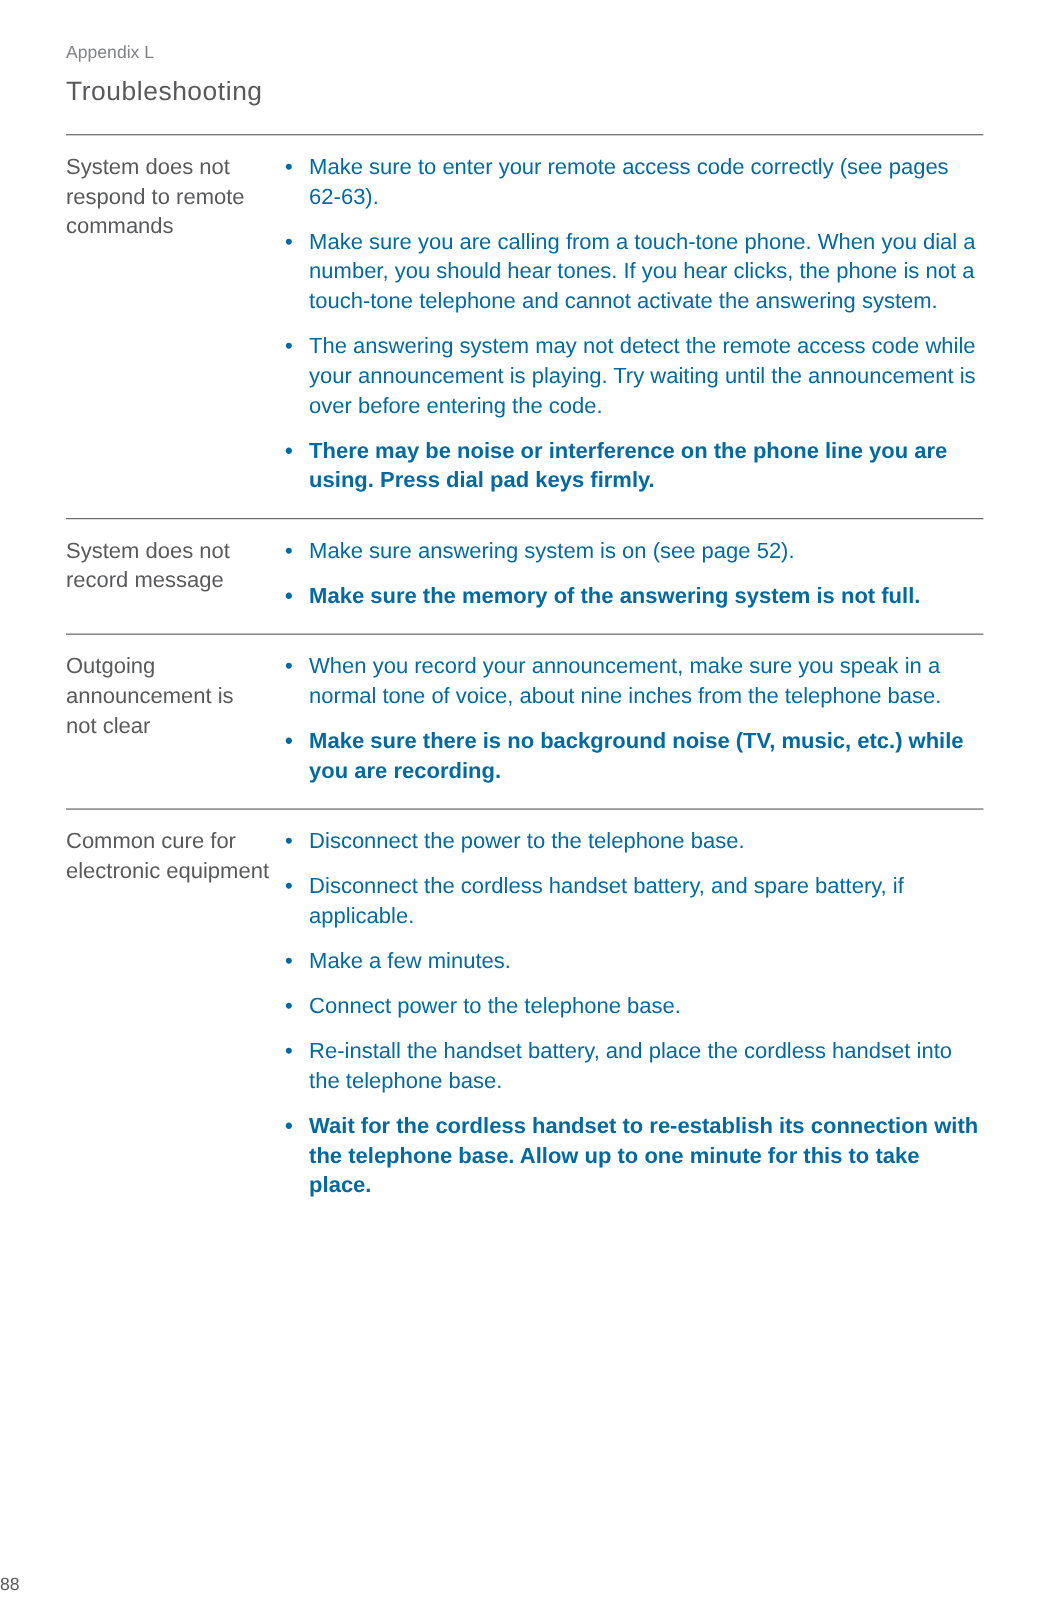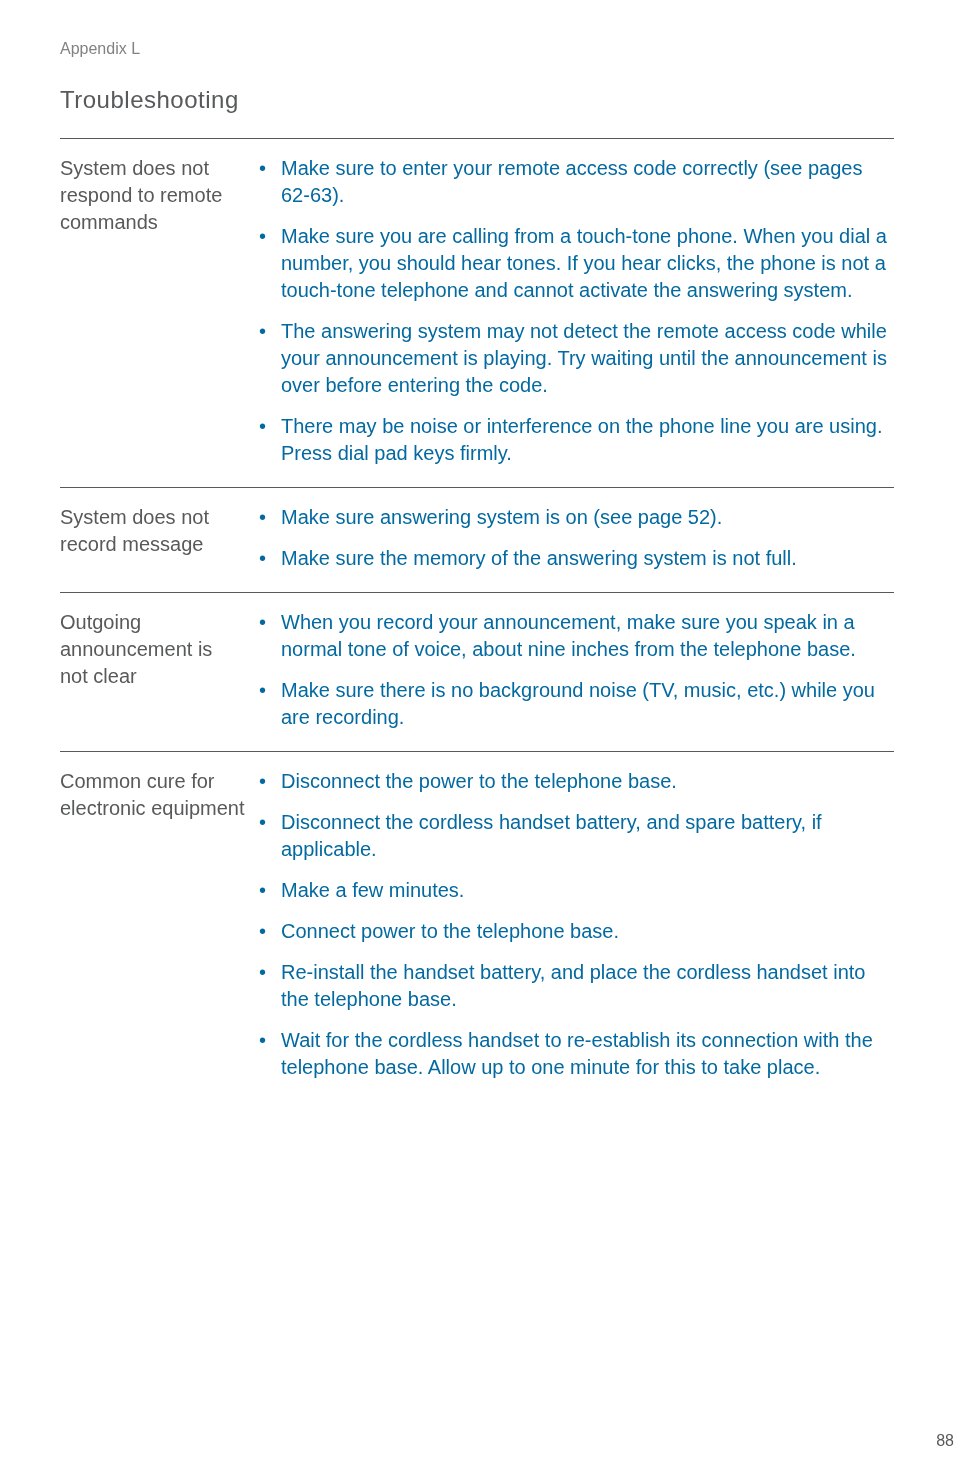--- a/index.html
+++ b/index.html
@@ -8,21 +8,21 @@
     background: #fff;
     color: #58595b;
     width: 954px;
     height: 1472px;
     padding: 40px 60px 30px 60px;
     position: relative;
   }
   .appendix {
     font-size: 16px;
     color: #808285;
-    margin-bottom: 28px;
+    margin-bottom: 12px;
   }
   .title {
     font-size: 24px;
     font-weight: 300;
     color: #58595b;
     margin-bottom: 24px;
     letter-spacing: 0.5px;
   }
   .section {
     display: flex;
@@ -51,34 +51,35 @@
   ul {
     list-style: none;
   }
   ul li {
     position: relative;
     padding-left: 26px;
     margin-bottom: 14px;
   }
   ul li:last-child {
     margin-bottom: 0;
+    font-weight: bold;
   }
   ul li::before {
     content: "•";
     position: absolute;
     left: 4px;
     top: 0;
     font-size: 20px;
   }
   .page-num {
     position: absolute;
     bottom: 22px;
     left: 0;
     right: 0;
-    text-align: right;
+    text-align: left;
     font-size: 16px;
     color: #58595b;
   }
 </style>
 </head>
 <body>
 
 <div class="appendix">Appendix L</div>
 <h1 class="title">Troubleshooting</h1>
 

